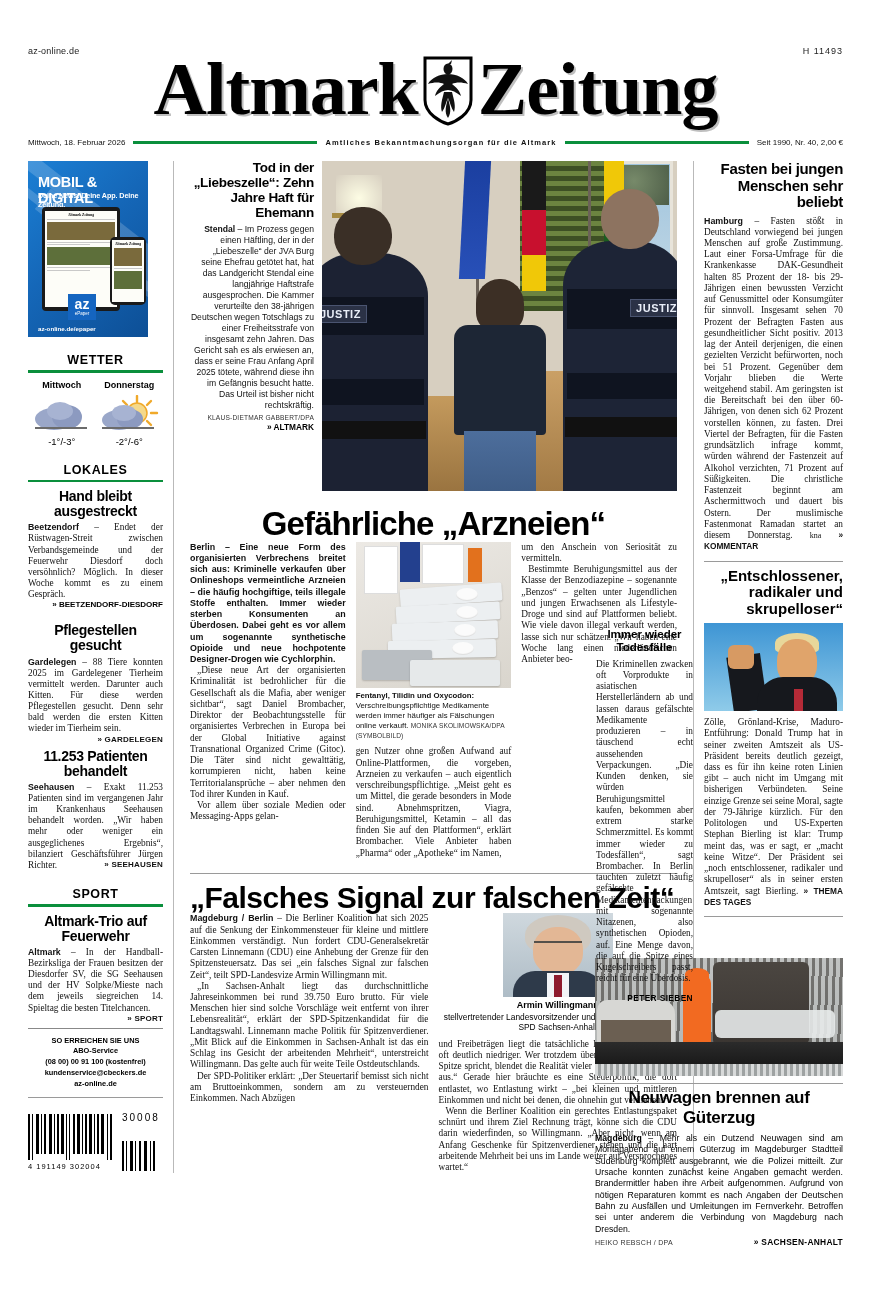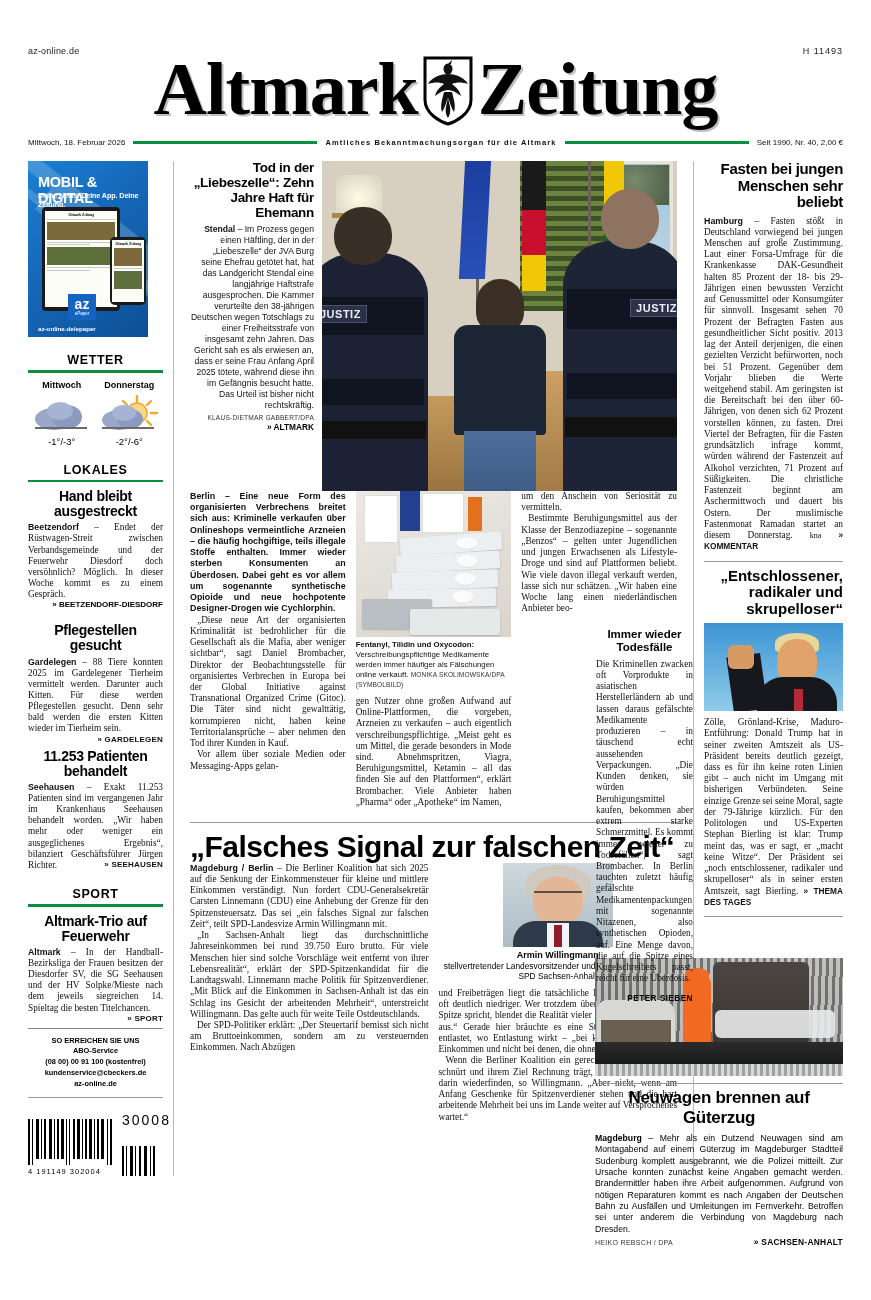--- a/index.html
+++ b/index.html
@@ -147,21 +147,21 @@
     text-align: center; font-size: 7.4px; font-weight: bold;
     line-height: 1.45; margin: 4px 0 8px;
   }
   .hr-gray { height: 1px; background: #9a9a9a; margin: 8px 0; }
 
   
   .barcode-wrap { margin-top: 14px; display:flex; align-items:flex-end; gap:6px; }
   .barcode { height: 46px; display:flex; align-items:flex-end; }
   .bc-num { font-size: 7.5px; margin-top: 2px; letter-spacing: 1px; }
   .bc-right { text-align:right; }
-  .bc-right .n { font-size: 14px; letter-spacing: 2px; margin-bottom: 2px; }
+  .bc-right .n { font-size: 10px; letter-spacing: 2px; margin-bottom: 2px; }
 
   
   .top-story { display: grid; grid-template-columns: 124px 1fr; gap: 8px; }
   .ts-text { text-align: right; }
   .ts-hl {
     font-size: 13.5px; font-weight: bold; line-height: 1.1; letter-spacing: -.3px;
     margin-bottom: 4px;
   }
   .ts-body {
     font-family: "Liberation Sans", sans-serif;
@@ -586,20 +586,21 @@
           <div class="officer of-right">
             <div class="of-head" style="right:26px;top:-52px;width:58px;height:60px;background:#8d7360;"></div>
             <div class="vest" style="left:4px;top:48px;width:116px;height:40px;"></div>
             <div class="vest" style="left:4px;top:132px;width:116px;height:26px;"></div>
             <div class="belt" style="left:2px;top:176px;width:118px;height:20px;"></div>
             <div class="justiz-tag" style="right:2px;top:58px;">JUSTIZ</div>
           </div>
         </div>
       </div>
 
+      <div class="headline-big">Gefährliche „Arzneien“</div>
 
       <div class="three-col">
         <div class="col-txt">
           <p class="first"><b><b>Berlin</b> – Eine neue Form des organisierten Verbrechens breitet sich aus: Kriminelle verkaufen über Onlineshops vermeintliche Arzneien – die häufig hochgiftige, teils illegale Stoffe enthalten. Immer wieder sterben Konsumenten an Überdosen. Dabei geht es vor allem um sogenannte synthetische Opioide und neue hochpotente Designer-Drogen wie Cychlorphin.</b></p>
           <p>„Diese neue Art der organisierten Kriminalität ist bedrohlicher für die Gesellschaft als die Mafia, aber weniger sichtbar“, sagt Daniel Brombacher, Direktor der Beobachtungsstelle für organisiertes Verbrechen in Europa bei der Global Initiative against Transnational Organized Crime (Gitoc). Die Täter sind nicht gewalttätig, korrumpieren nicht, haben keine Territorialansprüche – aber nehmen den Tod ihrer Kunden in Kauf.</p>
           <p>Vor allem über soziale Medien oder Messaging-Apps gelan-</p>
         </div>
 
         <div>
           <div class="pills photo">

